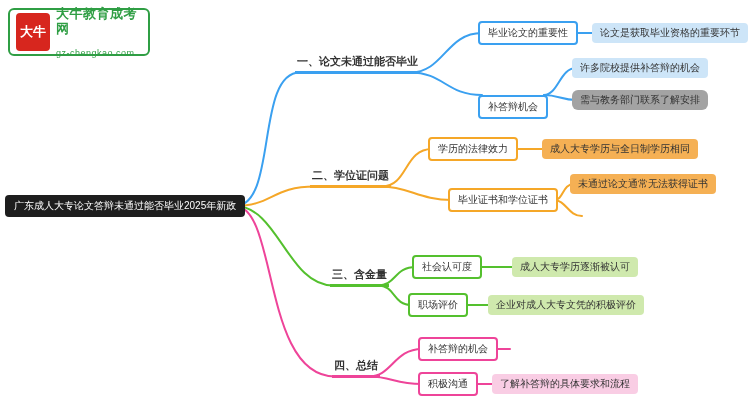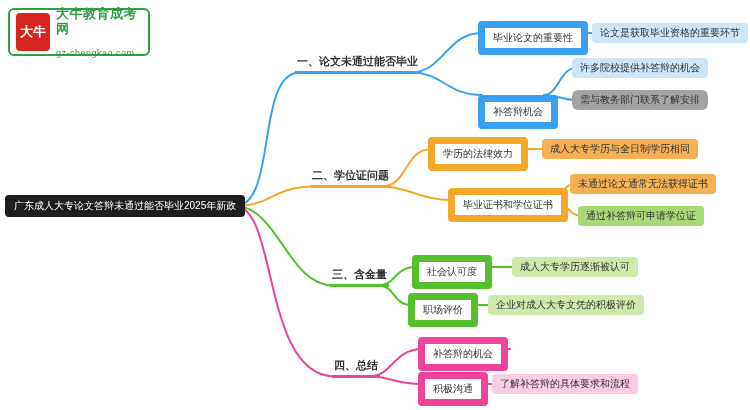--- a/index.html
+++ b/index.html
@@ -10,21 +10,21 @@
   .connectors path { fill:none; stroke-width:2; stroke-linecap:round; }
 
   .root-node { position:absolute; left:5px; top:195px; color:#ffffff; font-size:10px;
     line-height:12px; padding:5px 9px; border-radius:4px; white-space:nowrap; }
 
   .branch-label { position:absolute; font-size:11px; line-height:14px; font-weight:bold;
     color:#333333; padding:0 2px 3px 2px; border-bottom:3px solid #0ea5e9; white-space:nowrap; }
 
   .node { position:absolute; font-size:10px; line-height:12px; color:#333333;
     padding:4px 8px; border-radius:4px; white-space:nowrap; }
-  .node.outline { background:#ffffff; border:7px solid #737373; }
+  .node.outline { background:#ffffff; border:2px solid #737373; }
   .node.fill { border:none; }
 
   .logo { position:absolute; left:8px; top:8px; width:142px; height:48px;
     border:2px solid #2f9e44; border-radius:6px; display:flex; align-items:center;
     gap:6px; padding:4px 6px; background:#ffffff; }
   .logo-mark { width:34px; height:38px; min-width:34px; border-radius:4px; color:#ffffff;
     display:flex; align-items:center; justify-content:center; font-weight:bold; font-size:13px; }
   .logo-title { font-weight:bold; font-size:13px; letter-spacing:0.5px; line-height:15px; }
   .logo-sub { font-size:9px; line-height:11px; margin-top:12px; letter-spacing:0.5px; }
 </style>
@@ -80,21 +80,20 @@
   <div class="node outline" style="left: 478px; top: 21px; border-color: rgb(58, 160, 240);">毕业论文的重要性</div>
   <div class="node fill" style="left: 592px; top: 23px; background-color: rgb(205, 229, 248);">论文是获取毕业资格的重要环节</div>
   <div class="node outline" style="left: 478px; top: 95px; border-color: rgb(58, 160, 240);">补答辩机会</div>
   <div class="node fill" style="left: 572px; top: 58px; background-color: rgb(205, 229, 248);">许多院校提供补答辩的机会</div>
   <div class="node fill" style="left: 572px; top: 90px; background-color: #a3a3a3; border-radius: 6px;">需与教务部门联系了解安排</div>
 
   <div class="node outline" style="left: 428px; top: 137px; border-color: rgb(245, 167, 40);">学历的法律效力</div>
   <div class="node fill" style="left: 542px; top: 139px; background-color: rgb(245, 176, 84);">成人大专学历与全日制学历相同</div>
   <div class="node outline" style="left: 448px; top: 188px; border-color: rgb(245, 167, 40);">毕业证书和学位证书</div>
   <div class="node fill" style="left: 570px; top: 174px; background-color: rgb(245, 176, 84);">未通过论文通常无法获得证书</div>
-  <div class="node fill" style="left: 578px; top: 206px; background-color: rgb(169, 217, 119);">通过补答辩可申请学位证</div>
 
   <div class="node outline" style="left: 412px; top: 255px; border-color: rgb(84, 192, 46);">社会认可度</div>
   <div class="node fill" style="left: 512px; top: 257px; background-color: rgb(207, 233, 173);">成人大专学历逐渐被认可</div>
   <div class="node outline" style="left: 408px; top: 293px; border-color: rgb(84, 192, 46);">职场评价</div>
   <div class="node fill" style="left: 488px; top: 295px; background-color: rgb(207, 233, 173);">企业对成人大专文凭的积极评价</div>
 
   <div class="node outline" style="left: 418px; top: 337px; border-color: rgb(238, 68, 153);">补答辩的机会</div>
   <div class="node outline" style="left: 418px; top: 372px; border-color: rgb(238, 68, 153);">积极沟通</div>
   <div class="node fill" style="left: 492px; top: 374px; background-color: rgb(249, 205, 228);">了解补答辩的具体要求和流程</div>
 

